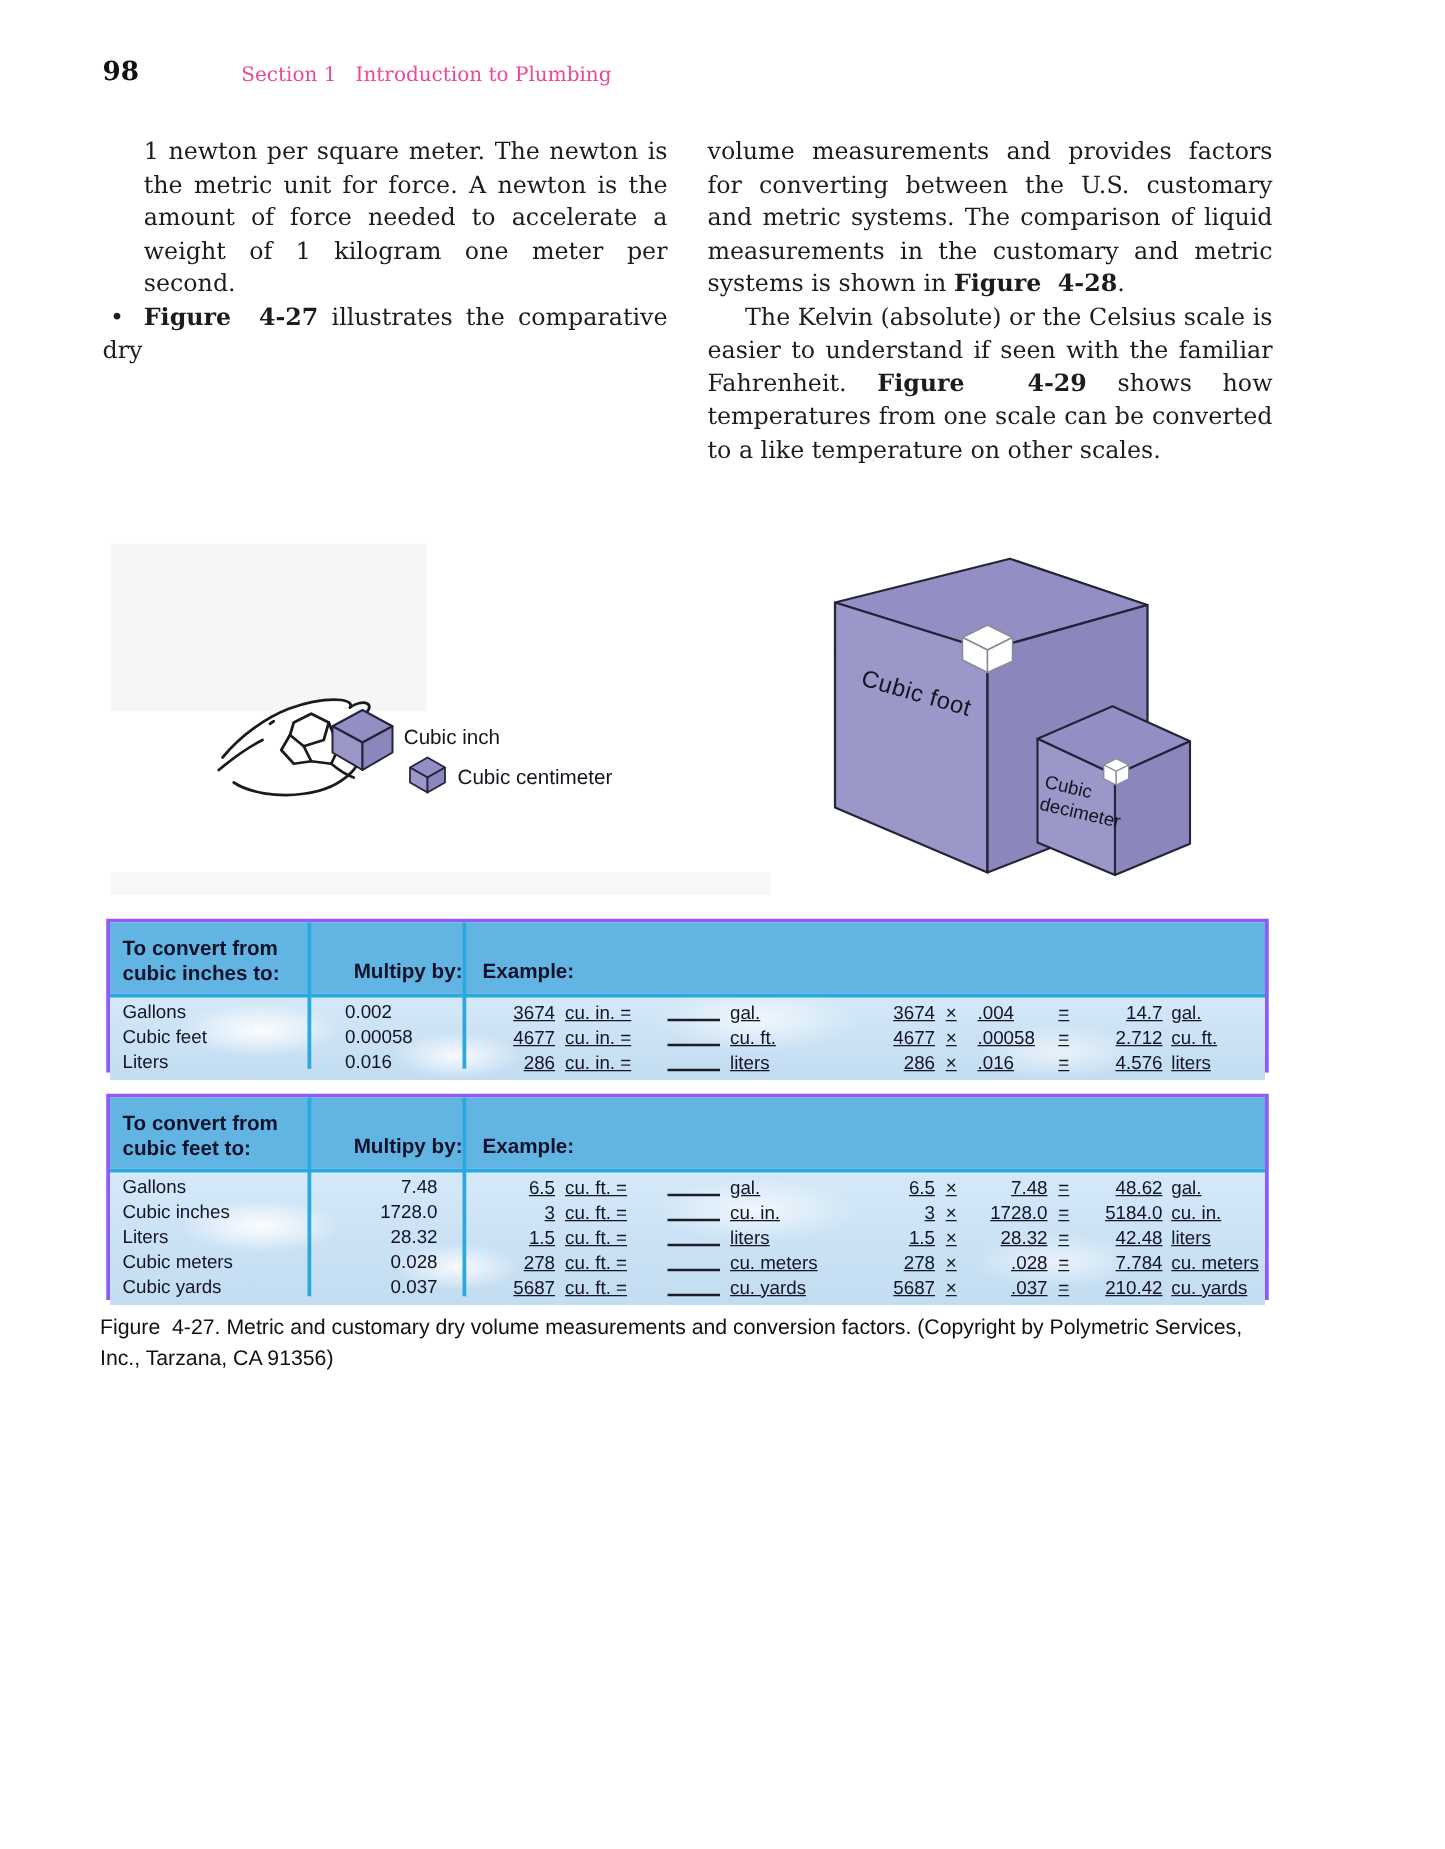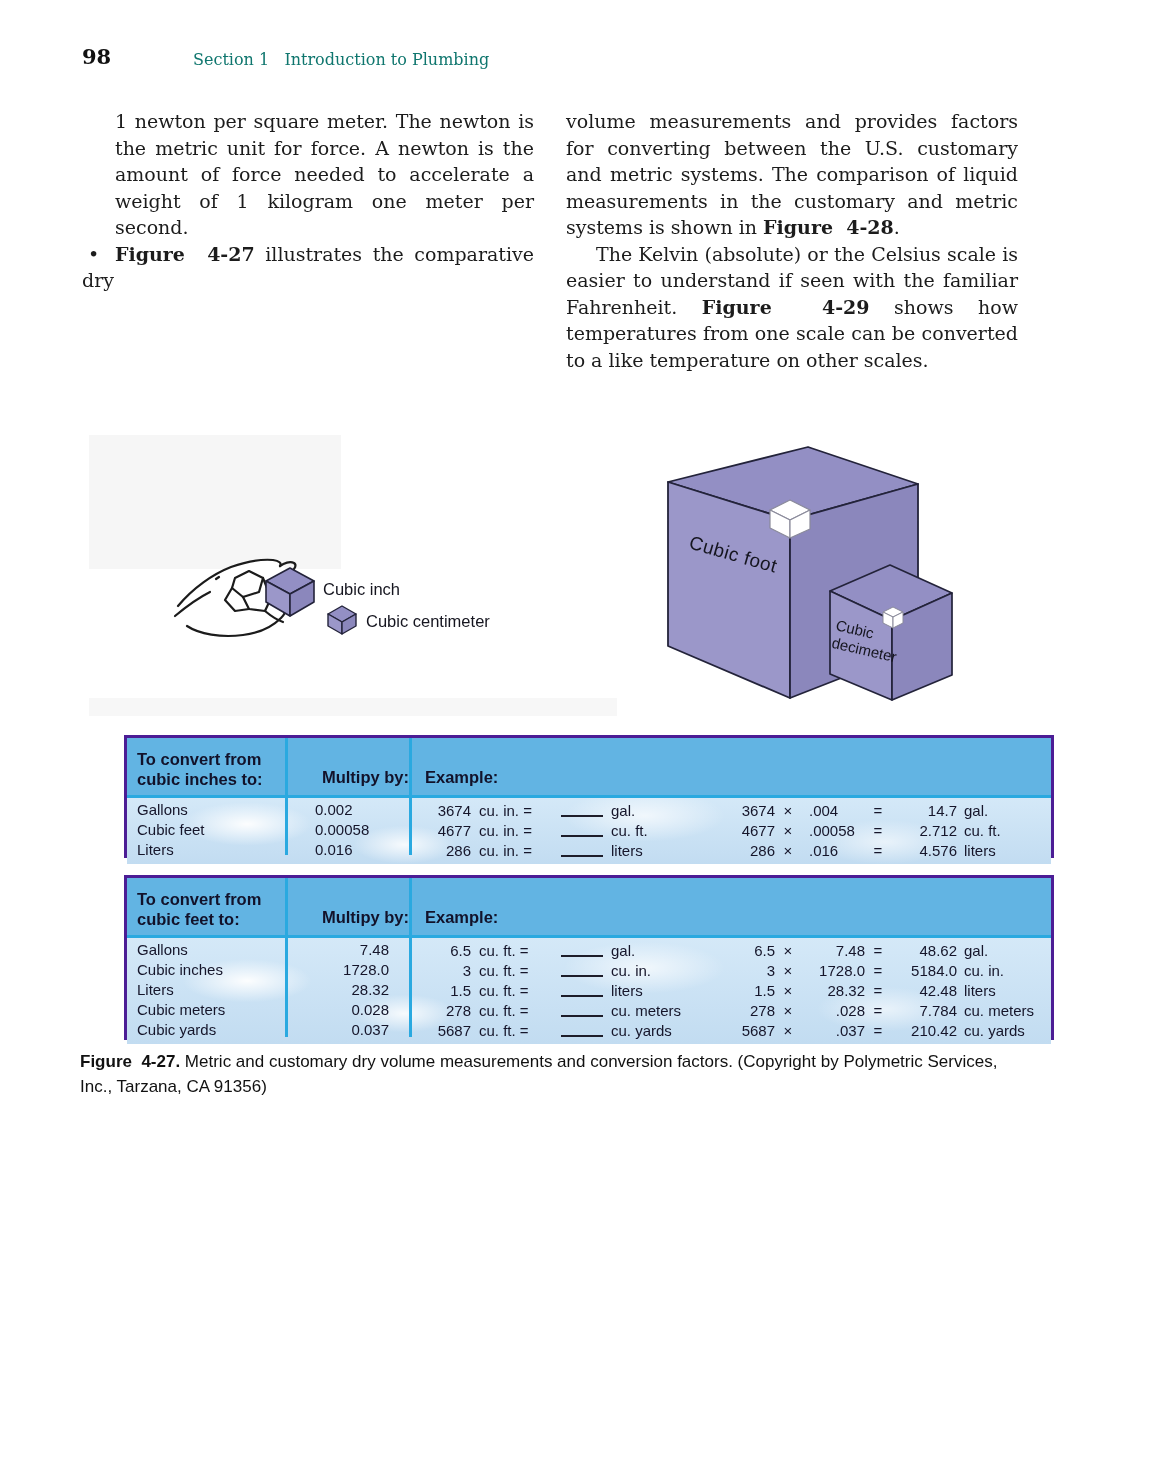--- a/index.html
+++ b/index.html
@@ -1,33 +1,33 @@
 <!DOCTYPE html>
 <html><head>
 <meta charset="utf-8">
 <style>
   html,body{margin:0;padding:0;background:#ffffff;}
   .pg{position:relative;width:1156px;height:1479px;background:#fff;overflow:hidden;
       font-family:"DejaVu Serif",serif;color:#1d1d1d;}
   
   .pgnum{position:absolute;left:82px;top:44px;font-size:21px;font-weight:bold;color:#111;}
-  .section{position:absolute;left:193px;top:50px;font-size:16px;color:#0f766e;}
+  .section{position:absolute;left:193px;top:50px;font-size:16px;color:#ec4899;}
   
   .col{position:absolute;top:108px;width:452px;font-size:19px;line-height:26.5px;
        text-align:justify;color:#1c1c1c;}
   .col-l{left:82px;}
   .col-r{left:566px;}
   .hang{padding-left:33px;}
   .bullet-item{position:relative;padding-left:33px;}
   .bullet-dot{position:absolute;left:6px;top:0;}
   .indent1{text-indent:33px;}
   .indent2{text-indent:30px;}
   .bold{font-weight:bold;}
   
-  .ctable{position:absolute;left:85px;width:924px;border:3px solid #4c1d95;margin-left:39px;}
+  .ctable{position:absolute;left:85px;width:924px;border:3px solid #8b5cf6;}
   .t1{top:735px;height:117px;}
   .t2{top:875px;height:159px;}
   .thead{position:relative;height:57px;background:#62b4e3;display:grid;
          grid-template-columns:158px 124px 1fr;
          font-family:"Liberation Sans",sans-serif;font-weight:bold;font-size:16.5px;
          line-height:20px;color:#12122a;}
   .hc1{padding:11px 0 0 10px;}
   .hc2{align-self:end;text-align:right;padding-bottom:8px;}
   .hc3{align-self:end;padding:0 0 8px 16px;}
   .tbody{padding:5px 0 4px 0;
@@ -40,36 +40,36 @@
   .vline{position:absolute;top:0;bottom:0;width:3px;background:#2aa9e0;}
   .v1{left:158px;} .v2{left:282px;}
   .hline{position:absolute;left:0;right:0;top:57px;height:3px;background:#2aa9e0;}
   .trow{display:grid;grid-template-columns:158px 124px 1fr;
         font-family:"Liberation Sans",sans-serif;font-size:15px;line-height:19.4px;
         color:#15152a;}
   .c-to{padding-left:10px;}
   .c-f{padding-left:30px;}          
   .t2 .c-f{padding-left:0;padding-right:20px;text-align:right;}
   .ex{display:grid;grid-template-columns:46px 88px 46px 118px 52px 26px 64px 26px 66px auto;
-      padding-left:16px;align-items:end;}
+      padding-left:28px;align-items:end;text-decoration:underline;}
   .x-qty{text-align:right;}
   .x-eq{padding-left:8px;}
   .x-blank{border-bottom:2px solid #1d1d2a;height:15px;margin:0 2px 3px 2px;}
   .x-unit{padding-left:6px;}
   .x-cqty{text-align:right;}
   .x-times{text-align:center;}
   .x-cf{text-align:left;padding-left:8px;}   
   .t2 .x-cf{text-align:right;padding-left:0;}
   .x-eq2{text-align:center;}
   .x-rn{text-align:right;}
   .x-ru{padding-left:7px;}
   
   .caption{position:absolute;left:80px;top:1050px;width:948px;
            font-family:"Liberation Sans",sans-serif;font-size:17px;line-height:24.5px;color:#111;}
-  .caption .capbold{font-weight:bold;}
+  .caption .capbold{font-weight:normal;}
   svg text{font-family:"Liberation Sans",sans-serif;fill:#15151f;}
 </style>
 </head>
 <body>
 
 <div class="pg">
 
   <div class="pgnum">98</div>
   <div class="section">Section 1&nbsp;&nbsp; Introduction to Plumbing</div>
 

